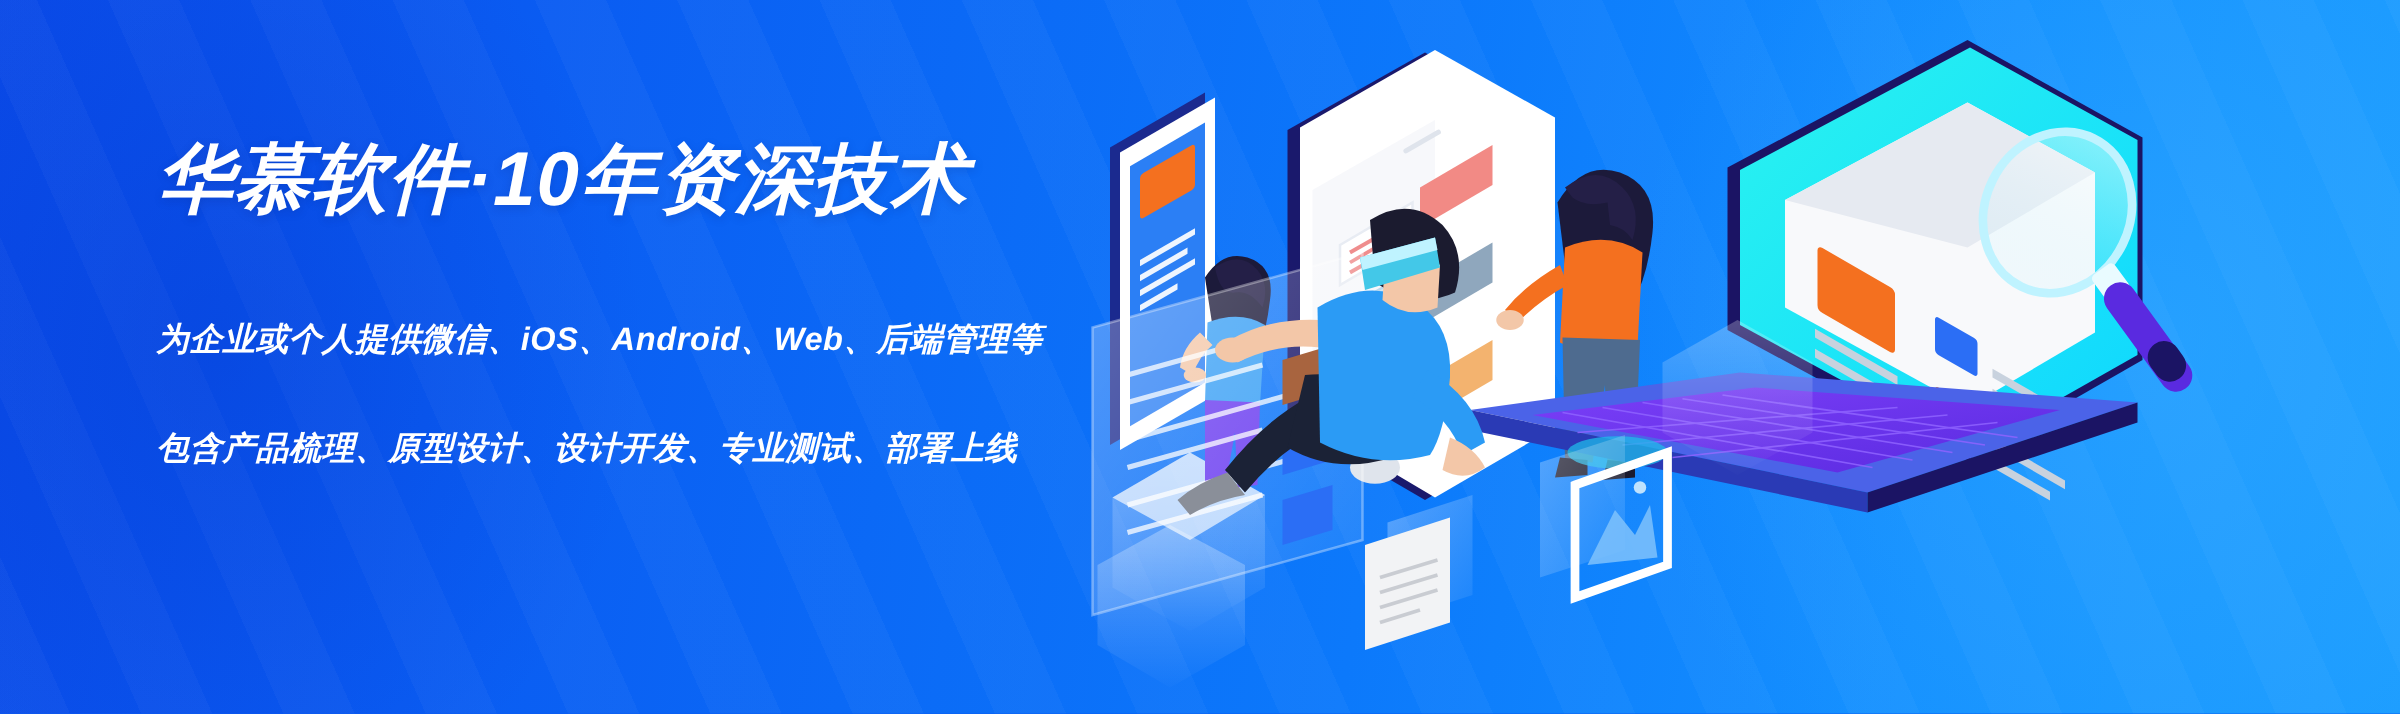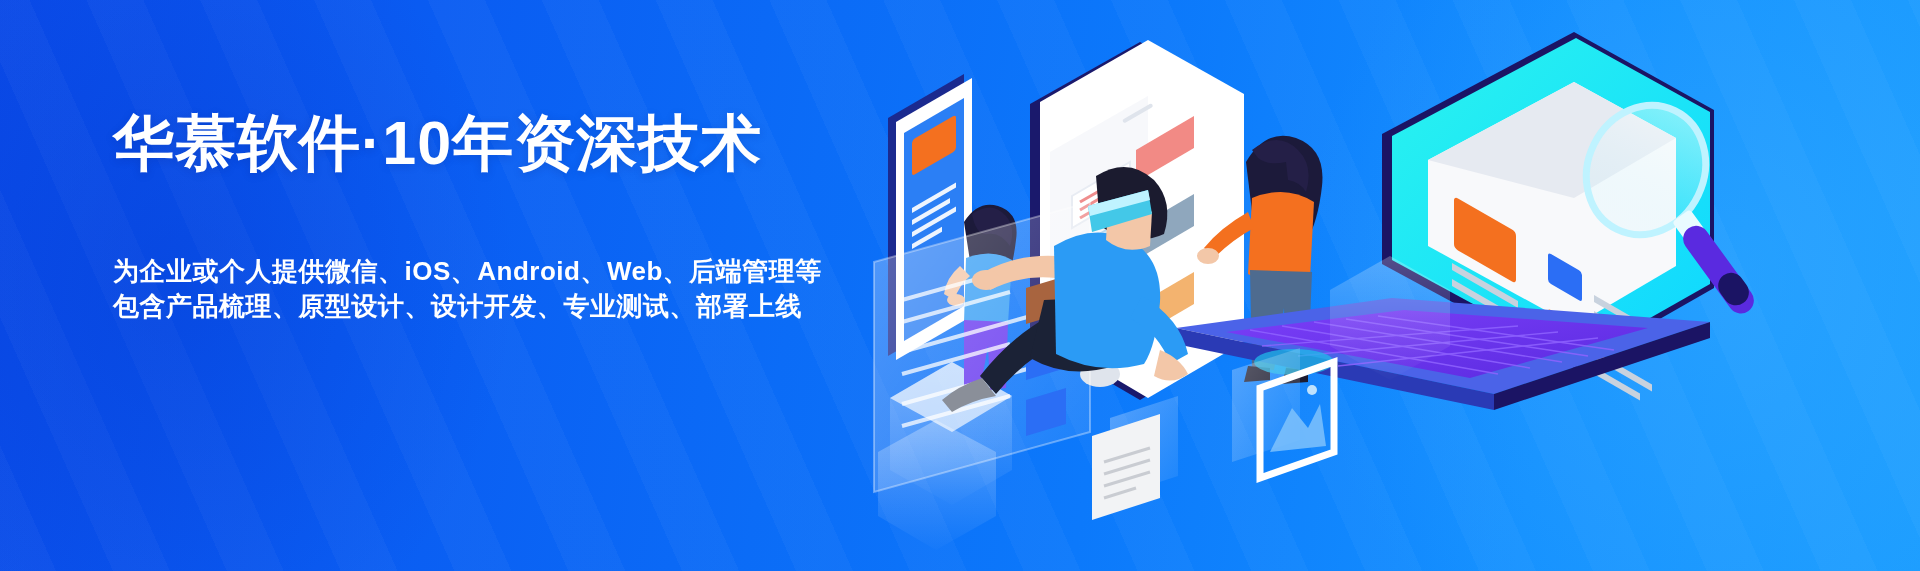--- a/index.html
+++ b/index.html
@@ -40,23 +40,24 @@
     position: absolute;
     right: -260px; top: -200px;
     width: 900px; height: 950px;
     background: radial-gradient(ellipse at center, rgba(90,200,255,0.22) 0%, rgba(90,200,255,0.0) 68%);
     pointer-events: none;
   }
 
   
   #text-block {
     position: absolute;
-    left: 113px;
+    left: 125px;
     top: 108px;
     width: 760px;
+    font-style: italic;
   }
   #headline {
     color: #ffffff;
     font-size: 61px;
     font-weight: bold;
     letter-spacing: 1px;
     line-height: 1.15;
     white-space: nowrap;
     margin: 0 0 0 0;
     text-shadow: 0 2px 8px rgba(0,30,110,0.18);
@@ -67,21 +68,21 @@
     list-style: none;
   }
   .sub-line {
     color: #ffffff;
     font-size: 26px;
     font-weight: bold;
     letter-spacing: 0.5px;
     white-space: nowrap;
   }
   #sub-line-0 { margin-top: 76px; }
-  #sub-line-1 { }
+  #sub-line-1 { margin-top: 52px; }
 
   
   #illustration {
     position: absolute;
     left: 860px;
     top: 0;
     width: 1060px;
     height: 571px;
   }
   #illustration svg { display: block; }

